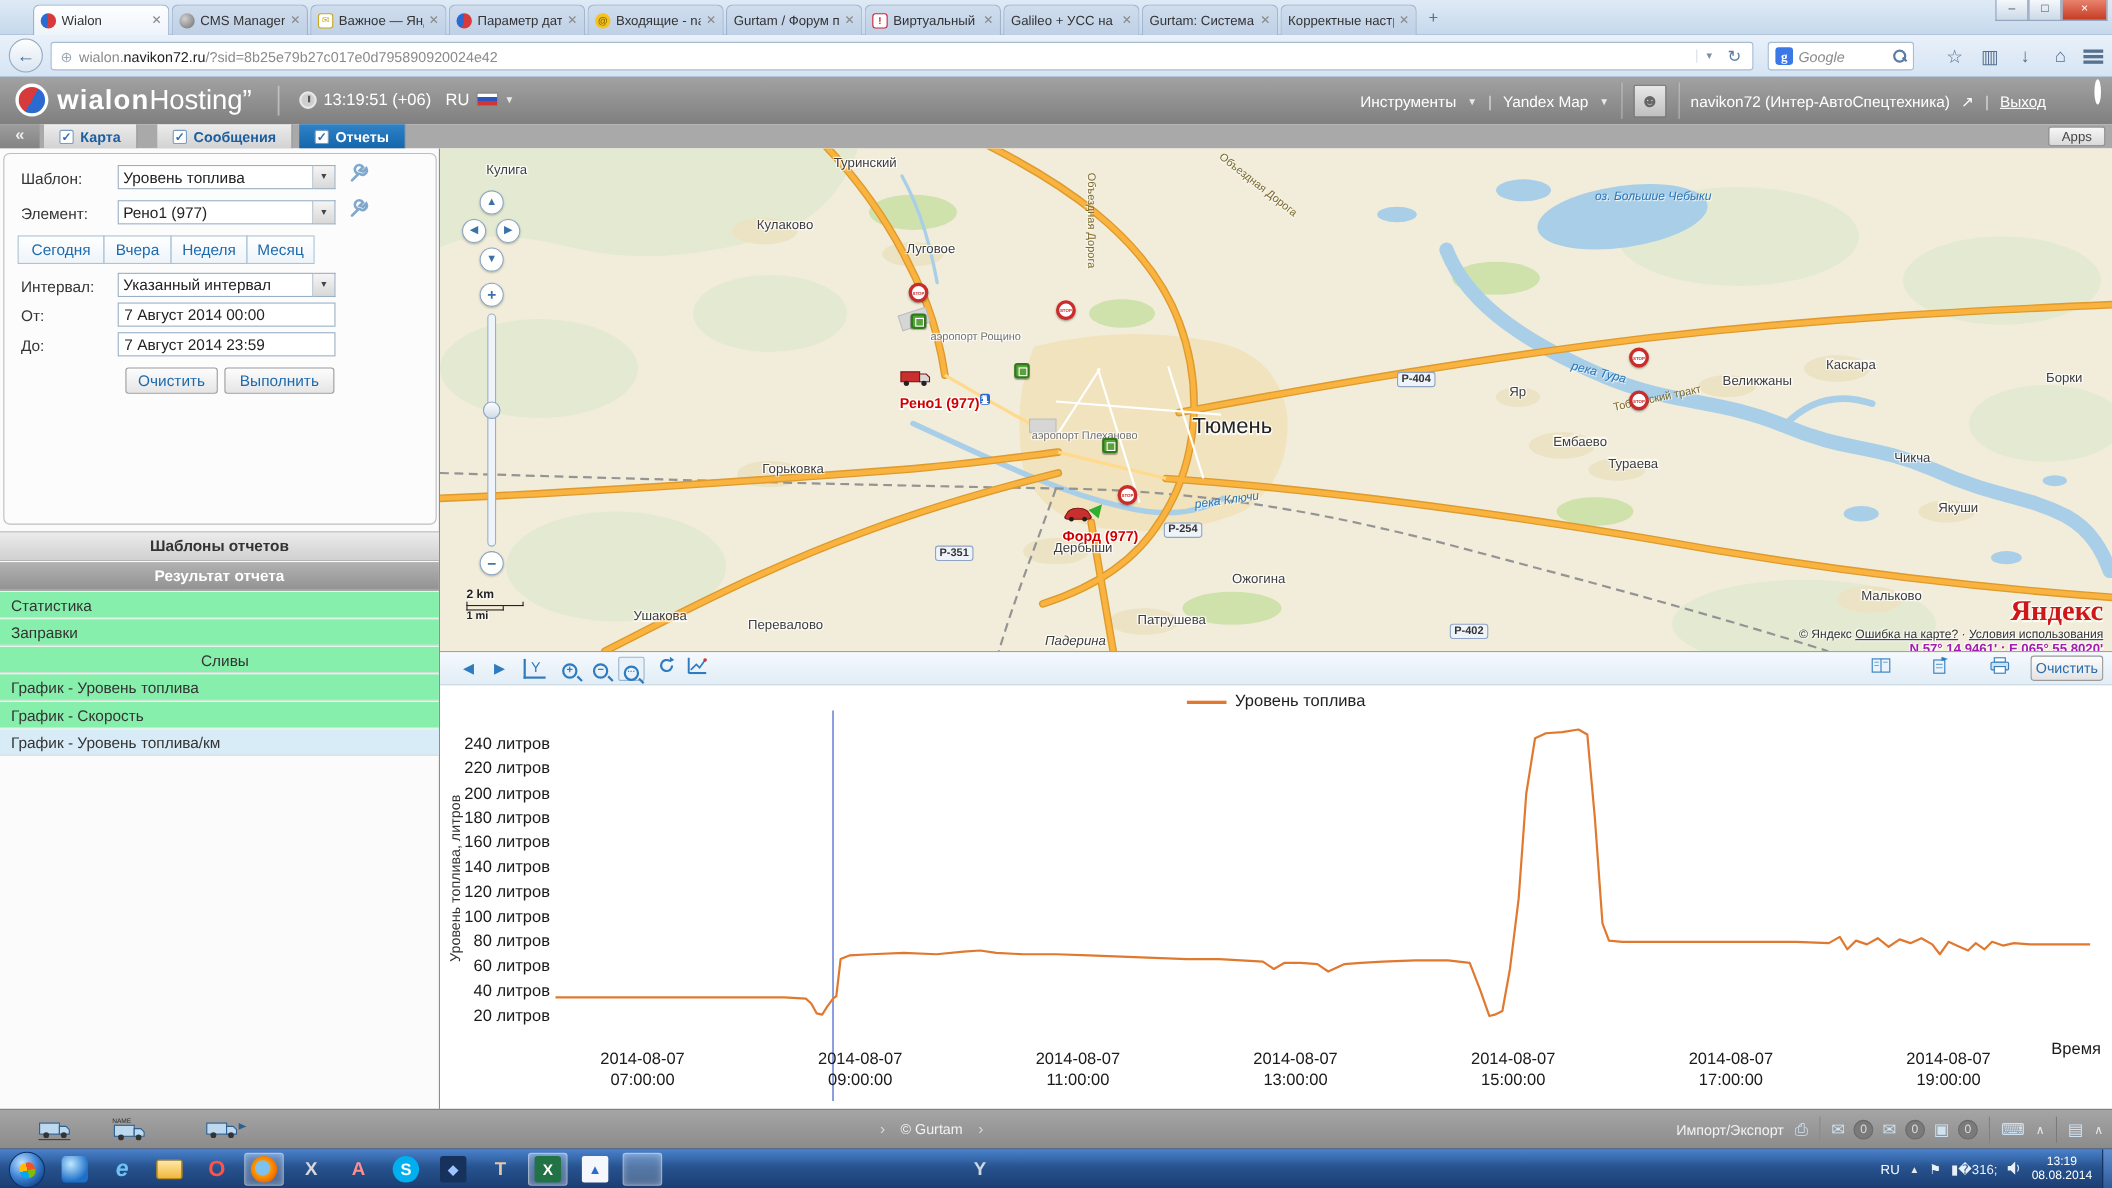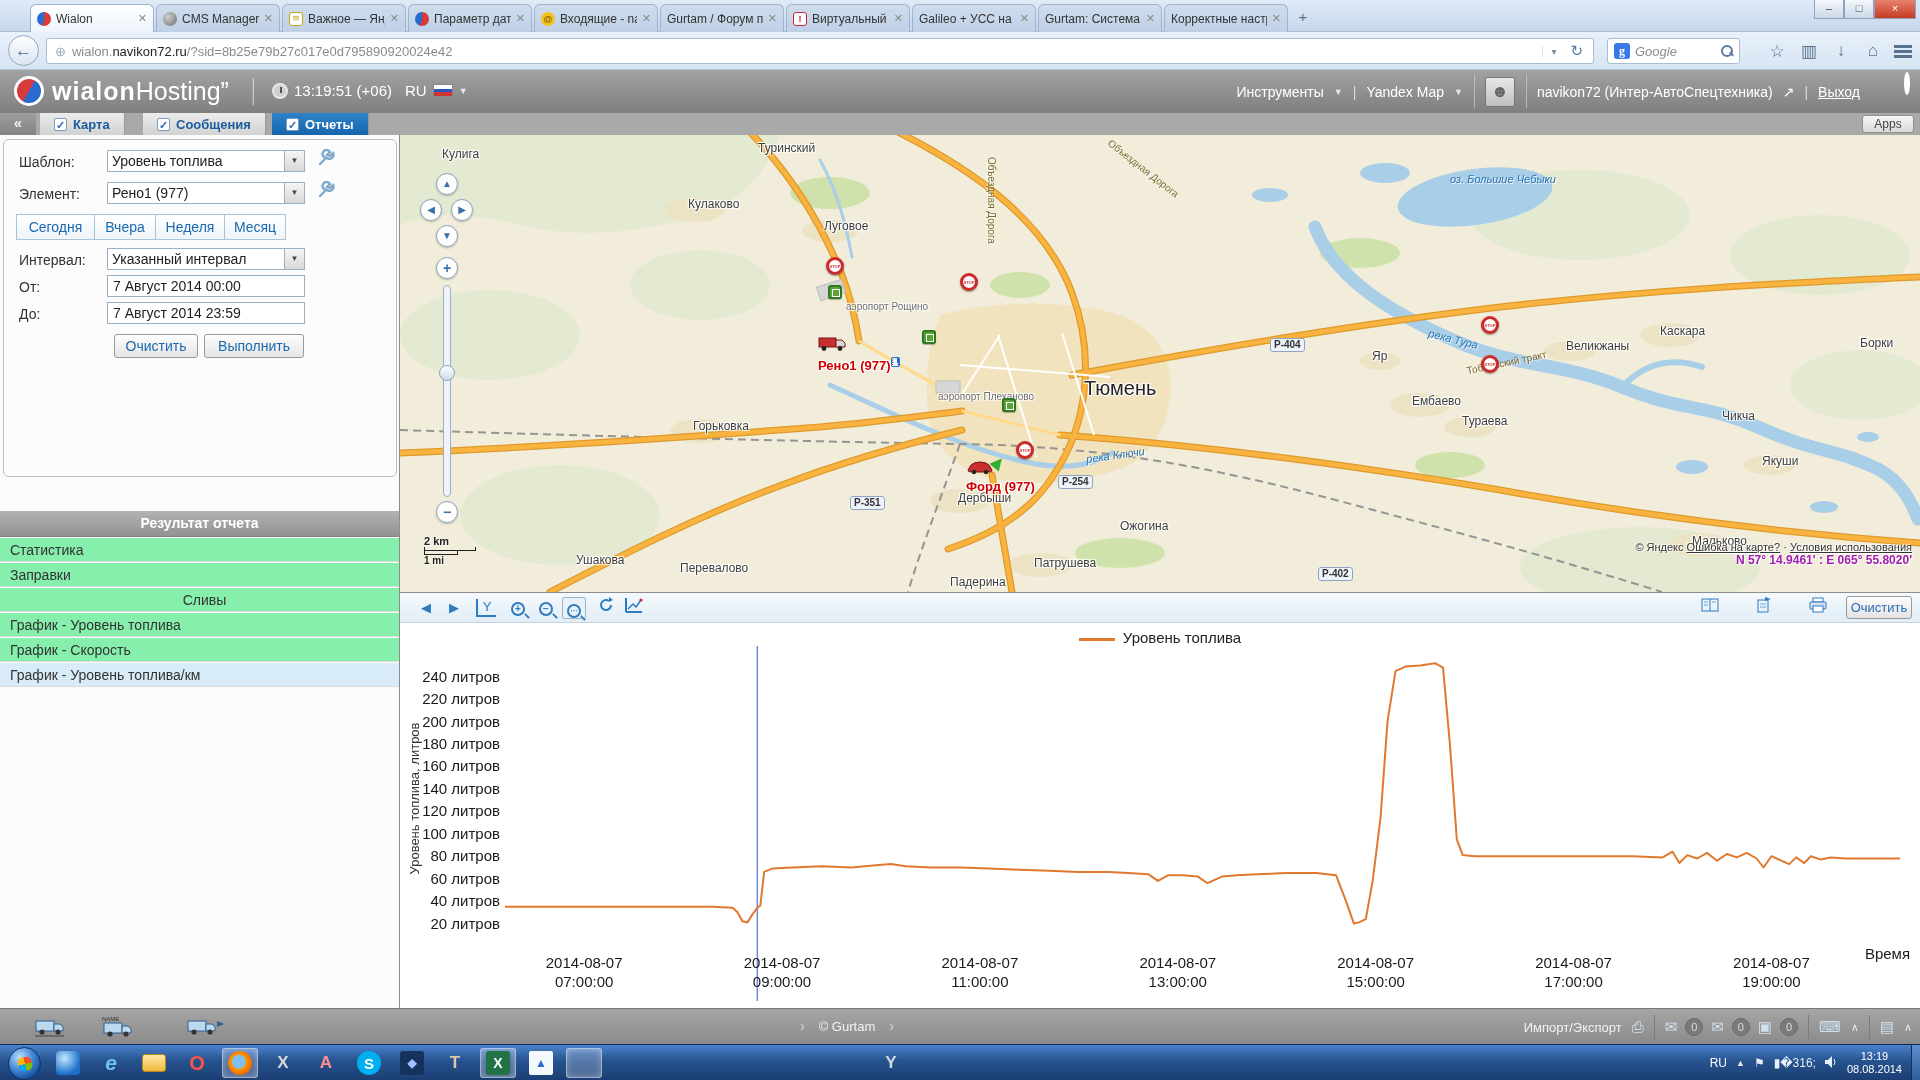--- a/index.html
+++ b/index.html
@@ -345,20 +345,21 @@
       <div class="flabel" style="top:112px">Интервал:</div>
       <div class="select" style="top:108px">Указанный интервал</div>
       <div class="selbtn" style="top:108px">▼</div>
       <div class="flabel" style="top:139px">От:</div>
       <div class="input" style="top:135px">7 Август 2014 00:00</div>
       <div class="flabel" style="top:166px">До:</div>
       <div class="input" style="top:162px">7 Август 2014 23:59</div>
       <div class="abtn" style="left:110px;top:194px;width:84px">Очистить</div>
       <div class="abtn" style="left:200px;top:194px;width:100px">Выполнить</div>
     </div>
+    <div class="bar1">Шаблоны отчетов</div>
     <div class="bar2">Результат отчета</div>
     <div id="result-list">
         <div class="rrow" style="top: 403px;">Статистика</div>
         <div class="rrow" style="top: 428px;">Заправки</div>
         <div class="rrow" style="top: 453px; text-align: center;">Сливы</div>
         <div class="rrow" style="top: 478px;">График - Уровень топлива</div>
         <div class="rrow" style="top: 503px;">График - Скорость</div>
         <div class="rrow sel" style="top: 528px;">График - Уровень топлива/км</div>
       </div>
   </div>
@@ -450,21 +451,21 @@
       </g>
     </svg>
     <div id="map-labels">
         <div class="map-place" style="left: 42px; top: 12px;">Кулига</div>
         <div class="map-place" style="left: 358px; top: 6px;">Туринский</div>
         <div class="map-place" style="left: 288px; top: 62px;">Кулаково</div>
         <div class="map-place" style="left: 424px; top: 84px;">Луговое</div>
         <div class="map-place" style="left: 293px; top: 284px;">Горьковка</div>
         <div class="map-place" style="left: 176px; top: 418px;">Ушакова</div>
         <div class="map-place" style="left: 280px; top: 426px;">Перевалово</div>
-        <div class="map-place" style="left: 550px; top: 440px;">Падерина</div>
+        <div class="map-place" style="left: 550px; top: 440px; font-style: italic;">Падерина</div>
         <div class="map-place" style="left: 558px; top: 356px;">Дербыши</div>
         <div class="map-place" style="left: 720px; top: 384px;">Ожогина</div>
         <div class="map-place" style="left: 634px; top: 421px;">Патрушева</div>
         <div class="map-place big" style="left: 684px; top: 242px;">Тюмень</div>
         <div class="map-place" style="left: 1012px; top: 259px;">Ембаево</div>
         <div class="map-place" style="left: 1062px; top: 279px;">Тураева</div>
         <div class="map-place" style="left: 972px; top: 214px;">Яр</div>
         <div class="map-place" style="left: 1166px; top: 204px;">Великжаны</div>
         <div class="map-place" style="left: 1260px; top: 189px;">Каскара</div>
         <div class="map-place" style="left: 1460px; top: 201px;">Борки</div>
@@ -531,20 +532,21 @@
     <div class="panbtn" style="left:36px;top:366px;font-size:14px;font-weight:bold">−</div>
 
     <div class="scale" style="left:24px;top:400px">
       <div>2 km</div>
       <div class="ln" style="width:52px"></div>
       <div class="ln" style="width:34px;border-top:none"></div>
       <div style="font-size:10px">1 mi</div>
     </div>
 
     <div class="attr" style="top:406px">
+      <div class="ylogo">Яндекс</div>
       <div class="attr-line">
         <span>© Яндекс</span>
         <span class="lnk">Ошибка на карте?</span>
         <span>·</span>
         <span class="lnk">Условия использования</span>
       </div>
       <div class="coords">N 57° 14.9461' : E 065° 55.8020'</div>
     </div>
   </div>
 

